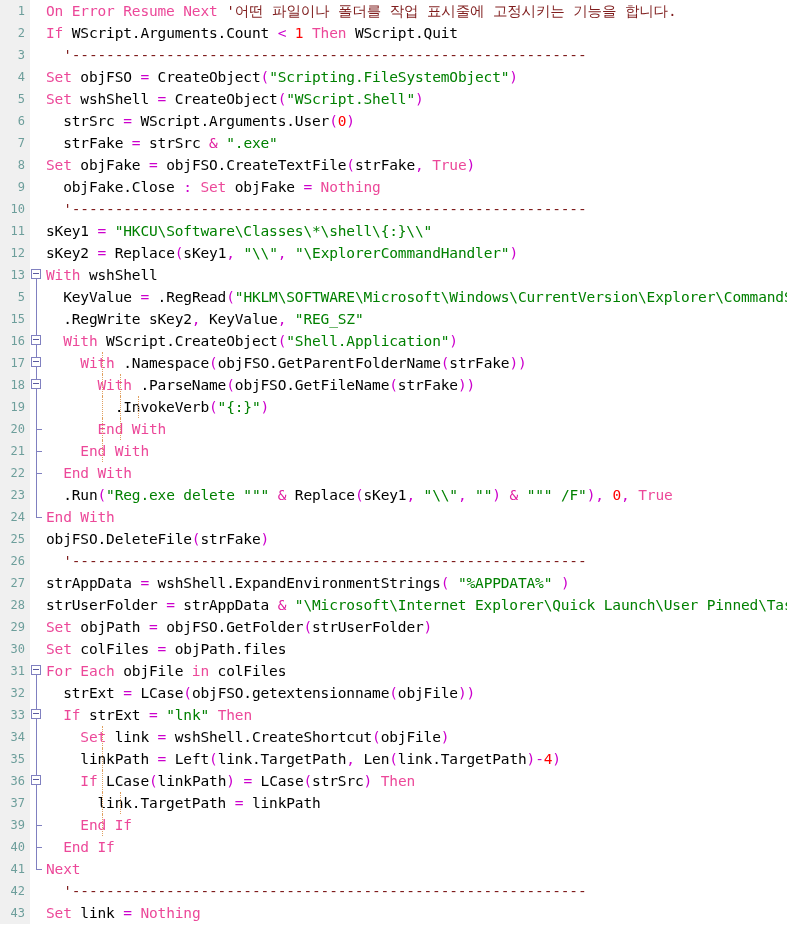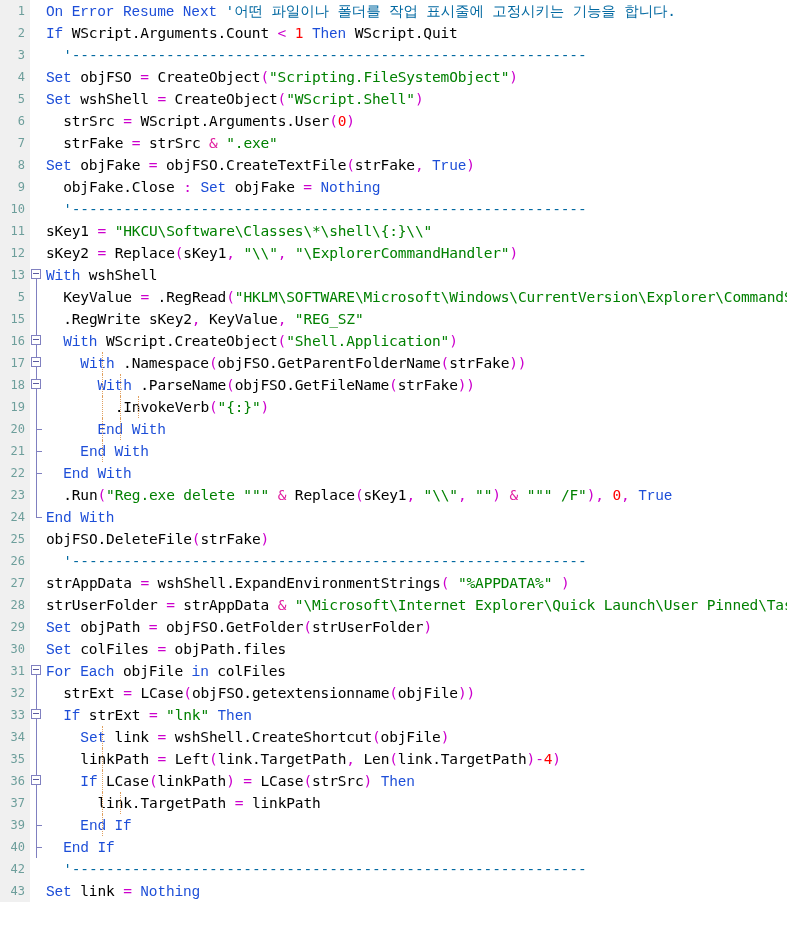--- a/index.html
+++ b/index.html
@@ -115,23 +115,23 @@
     padding-left: 2px;
   }
   .code-text .ig {
     position: absolute;
     top: 0;
     bottom: 0;
     width: 1px;
     border-left: 1px dotted #e0a060;
   }
   .tok { white-space: pre; }
-  .t-kw   { color: #1d4ed8; font-family: Liberation Mono, monospace; }
+  .t-kw   { color: #ec4899; }
   .t-str  { color: #008000; }
-  .t-com  { color: #0369a1; }
+  .t-com  { color: #7f1d1d; }
   .t-num  { color: #ff0000; }
   .t-op   { color: #cc00cc; }
   .t-pl   { color: #000000; }
   .t-paren{ color: #cc00cc; }
   .t-amp  { color: #e020a0; }
 </style>
 </head>
 <body>
 
 <div id="editor-root">
@@ -168,16 +168,17 @@
       <div class="code-line"><div class="gutter">30</div><div class="fold-col"></div><div class="code-text"><span class="tok t-kw">Set </span><span class="tok t-pl">colFiles </span><span class="tok t-op">= </span><span class="tok t-pl">objPath.files</span></div></div>
       <div class="code-line"><div class="gutter">31</div><div class="fold-col"><div class="fvline half-bot"></div><div class="fbox"></div></div><div class="code-text"><span class="tok t-kw">For Each </span><span class="tok t-pl">objFile </span><span class="tok t-kw">in </span><span class="tok t-pl">colFiles</span></div></div>
       <div class="code-line"><div class="gutter">32</div><div class="fold-col"><div class="fvline"></div></div><div class="code-text"><span class="tok t-pl">  strExt </span><span class="tok t-op">= </span><span class="tok t-pl">LCase</span><span class="tok t-paren">(</span><span class="tok t-pl">objFSO.getextensionname</span><span class="tok t-paren">(</span><span class="tok t-pl">objFile</span><span class="tok t-paren">))</span></div></div>
       <div class="code-line"><div class="gutter">33</div><div class="fold-col"><div class="fvline"></div><div class="fbox"></div></div><div class="code-text"><span class="tok t-pl">  </span><span class="tok t-kw">If </span><span class="tok t-pl">strExt </span><span class="tok t-op">= </span><span class="tok t-str">"lnk"</span><span class="tok t-pl"> </span><span class="tok t-kw">Then</span></div></div>
       <div class="code-line"><div class="gutter">34</div><div class="fold-col"><div class="fvline"></div></div><div class="code-text"><div class="ig" style="left: 58px;"></div><span class="tok t-pl">    </span><span class="tok t-kw">Set </span><span class="tok t-pl">link </span><span class="tok t-op">= </span><span class="tok t-pl">wshShell.CreateShortcut</span><span class="tok t-paren">(</span><span class="tok t-pl">objFile</span><span class="tok t-paren">)</span></div></div>
       <div class="code-line"><div class="gutter">35</div><div class="fold-col"><div class="fvline"></div></div><div class="code-text"><div class="ig" style="left: 58px;"></div><span class="tok t-pl">    linkPath </span><span class="tok t-op">= </span><span class="tok t-pl">Left</span><span class="tok t-paren">(</span><span class="tok t-pl">link.TargetPath</span><span class="tok t-op">, </span><span class="tok t-pl">Len</span><span class="tok t-paren">(</span><span class="tok t-pl">link.TargetPath</span><span class="tok t-paren">)</span><span class="tok t-op">-</span><span class="tok t-num">4</span><span class="tok t-paren">)</span></div></div>
       <div class="code-line"><div class="gutter">36</div><div class="fold-col"><div class="fvline"></div><div class="fbox"></div></div><div class="code-text"><div class="ig" style="left: 58px;"></div><span class="tok t-pl">    </span><span class="tok t-kw">If </span><span class="tok t-pl">LCase</span><span class="tok t-paren">(</span><span class="tok t-pl">linkPath</span><span class="tok t-paren">)</span><span class="tok t-pl"> </span><span class="tok t-op">= </span><span class="tok t-pl">LCase</span><span class="tok t-paren">(</span><span class="tok t-pl">strSrc</span><span class="tok t-paren">)</span><span class="tok t-pl"> </span><span class="tok t-kw">Then</span></div></div>
       <div class="code-line"><div class="gutter">37</div><div class="fold-col"><div class="fvline"></div></div><div class="code-text"><div class="ig" style="left: 58px;"></div><div class="ig" style="left: 76px;"></div><span class="tok t-pl">      link.TargetPath </span><span class="tok t-op">= </span><span class="tok t-pl">linkPath</span></div></div>
       <div class="code-line"><div class="gutter">39</div><div class="fold-col"><div class="fvline"></div><div class="ftick"></div></div><div class="code-text"><div class="ig" style="left: 58px;"></div><span class="tok t-pl">    </span><span class="tok t-kw">End If</span></div></div>
       <div class="code-line"><div class="gutter">40</div><div class="fold-col"><div class="fvline"></div><div class="ftick"></div></div><div class="code-text"><span class="tok t-pl">  </span><span class="tok t-kw">End If</span></div></div>
+      <div class="code-line"><div class="gutter">41</div><div class="fold-col"><div class="fend"></div></div><div class="code-text"><span class="tok t-kw">Next</span></div></div>
       <div class="code-line"><div class="gutter">42</div><div class="fold-col"></div><div class="code-text"><span class="tok t-com">  '------------------------------------------------------------</span></div></div>
       <div class="code-line"><div class="gutter">43</div><div class="fold-col"></div><div class="code-text"><span class="tok t-kw">Set </span><span class="tok t-pl">link </span><span class="tok t-op">= </span><span class="tok t-kw">Nothing</span></div></div>
     </div>
 </div>
 
 </body></html>

